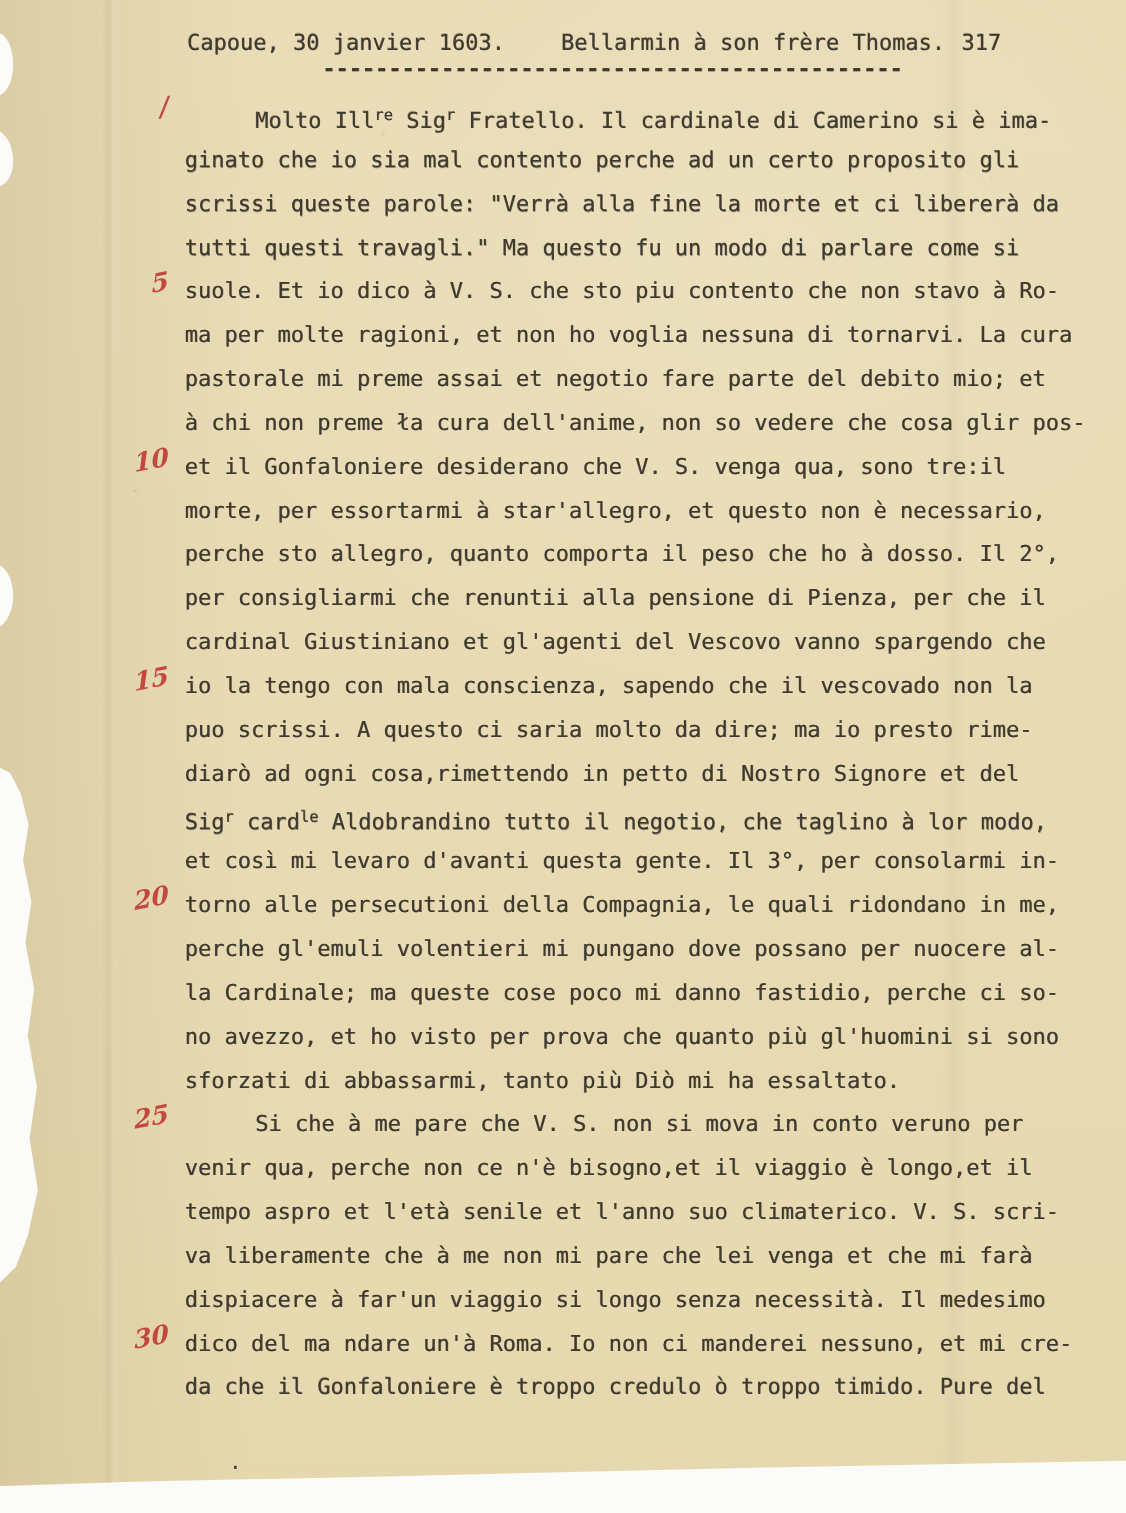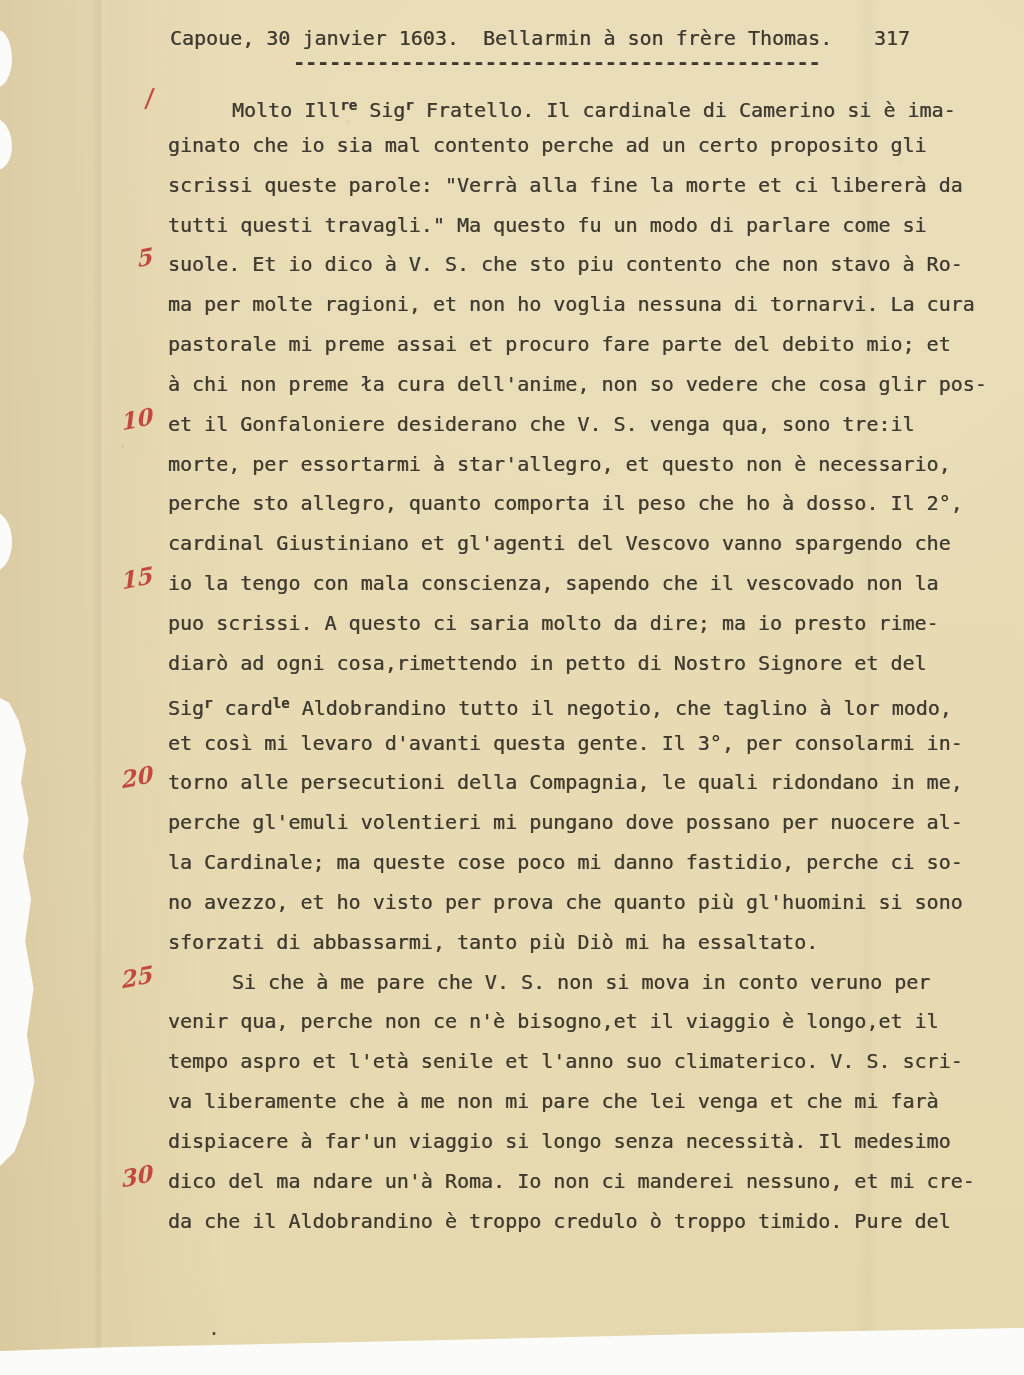--- a/index.html
+++ b/index.html
@@ -39,38 +39,38 @@
   .torn-b{left:-14px;top:118px;width:26px;height:52px;border-radius:0 70% 60% 0/0 55% 45% 0;}
   .torn-c{left:-16px;top:512px;width:28px;height:60px;border-radius:0 65% 70% 0/0 50% 50% 0;}
   .torn-big{
     left:0;top:698px;width:42px;height:468px;
     clip-path:polygon(0 0,22% 1%,45% 5%,62% 11%,50% 18%,68% 26%,55% 34%,74% 43%,60% 52%,80% 62%,64% 72%,82% 82%,60% 91%,34% 97%,0 100%);
   }
   .header-row{position:absolute;top:26px;left:0;width:1024px;height:30px;color:var(--ink);font-size:20px;}
   .header-row span{position:absolute;white-space:pre;
     text-shadow:0.4px 0.3px 0 rgba(58,52,40,0.5), -0.3px -0.2px 0 rgba(58,52,40,0.3);}
   .h-date{left:170px;}
-  .h-title{left:483px;}
+  .h-title{left:510px;}
   .h-page{left:874px;}
   .separator{
     position:absolute;top:50px;left:293px;width:560px;
     color:var(--ink);font-size:20px;font-weight:bold;letter-spacing:-0.05px;
     white-space:pre;overflow:hidden;
     text-shadow:0.5px 0.4px 0 rgba(58,52,40,0.55);
   }
   .lines{
     position:absolute;left:168px;top:86px;width:856px;
     font-size:20px;color:var(--ink);
   }
   .line{
     position:relative;height:39.85px;line-height:39.85px;white-space:pre;
     text-shadow:0.4px 0.3px 0 rgba(58,52,40,0.5), -0.3px -0.2px 0 rgba(58,52,40,0.28);
   }
   .line.indent{padding-left:64px;}
-  .line sup{font-size:0.7em;vertical-align:7px;letter-spacing:0;font-weight:bold;}
+  .line sup{font-size:0.7em;vertical-align:7px;letter-spacing:0;}
   .mark{
     position:absolute;left:-56px;top:-5px;width:42px;text-align:right;
     font-family:"DejaVu Serif", serif;font-style:italic;font-weight:bold;
     color:var(--red);font-size:23px;line-height:39.85px;
     transform:rotate(-11deg) skewX(-8deg);
     text-shadow:none;
   }
   .trailing-dot{
     position:absolute;left:208px;top:1316px;color:#4a463c;font-size:20px;
   }
@@ -100,43 +100,44 @@
 
   <div class="separator">--------------------------------------------</div>
 
   <div class="lines" id="lines">
       <div class="line indent"><span class="mark">/</span>Molto Ill<sup>re</sup> Sig<sup>r</sup> Fratello. Il cardinale di Camerino si è ima-</div>
       <div class="line">ginato che io sia mal contento perche ad un certo proposito gli</div>
       <div class="line">scrissi queste parole: "Verrà alla fine la morte et ci libererà da</div>
       <div class="line">tutti questi travagli." Ma questo fu un modo di parlare come si</div>
       <div class="line"><span class="mark">5</span>suole. Et io dico à V. S. che sto piu contento che non stavo à Ro-</div>
       <div class="line">ma per molte ragioni, et non ho voglia nessuna di tornarvi. La cura</div>
-      <div class="line">pastorale mi preme assai et procuro fare parte del debito mio; et</div>
+      <div class="line">pastorale mi preme assai et negotio fare parte del debito mio; et</div>
       <div class="line">à chi non preme ła cura dell'anime, non so vedere che cosa glir pos-</div>
       <div class="line"><span class="mark">10</span>et il Gonfaloniere desiderano che V. S. venga qua, sono tre:il</div>
       <div class="line">morte, per essortarmi à star'allegro, et questo non è necessario,</div>
       <div class="line">perche sto allegro, quanto comporta il peso che ho à dosso. Il 2°,</div>
+      <div class="line">per consigliarmi che renuntii alla pensione di Pienza, per che il</div>
       <div class="line">cardinal Giustiniano et gl'agenti del Vescovo vanno spargendo che</div>
       <div class="line"><span class="mark">15</span>io la tengo con mala conscienza, sapendo che il vescovado non la</div>
       <div class="line">puo scrissi. A questo ci saria molto da dire; ma io presto rime-</div>
       <div class="line">diarò ad ogni cosa,rimettendo in petto di Nostro Signore et del</div>
       <div class="line">Sig<sup>r</sup> card<sup>le</sup> Aldobrandino tutto il negotio, che taglino à lor modo,</div>
       <div class="line">et così mi levaro d'avanti questa gente. Il 3°, per consolarmi in-</div>
       <div class="line"><span class="mark">20</span>torno alle persecutioni della Compagnia, le quali ridondano in me,</div>
       <div class="line">perche gl'emuli volentieri mi pungano dove possano per nuocere al-</div>
       <div class="line">la Cardinale; ma queste cose poco mi danno fastidio, perche ci so-</div>
       <div class="line">no avezzo, et ho visto per prova che quanto più gl'huomini si sono</div>
       <div class="line">sforzati di abbassarmi, tanto più Diò mi ha essaltato.</div>
       <div class="line indent"><span class="mark">25</span>Si che à me pare che V. S. non si mova in conto veruno per</div>
       <div class="line">venir qua, perche non ce n'è bisogno,et il viaggio è longo,et il</div>
       <div class="line">tempo aspro et l'età senile et l'anno suo climaterico. V. S. scri-</div>
       <div class="line">va liberamente che à me non mi pare che lei venga et che mi farà</div>
       <div class="line">dispiacere à far'un viaggio si longo senza necessità. Il medesimo</div>
       <div class="line"><span class="mark">30</span>dico del ma ndare un'à Roma. Io non ci manderei nessuno, et mi cre-</div>
-      <div class="line">da che il Aldobrandino è troppo credulo ò troppo timido. Pure del</div>
+      <div class="line">da che il Gonfaloniere è troppo credulo ò troppo timido. Pure del</div>
     </div>
 
   <span class="trailing-dot">.</span>
 
   <div class="torn torn-a"></div>
   <div class="torn torn-b"></div>
   <div class="torn torn-c"></div>
   <div class="torn torn-big"></div>
 </div>
 

